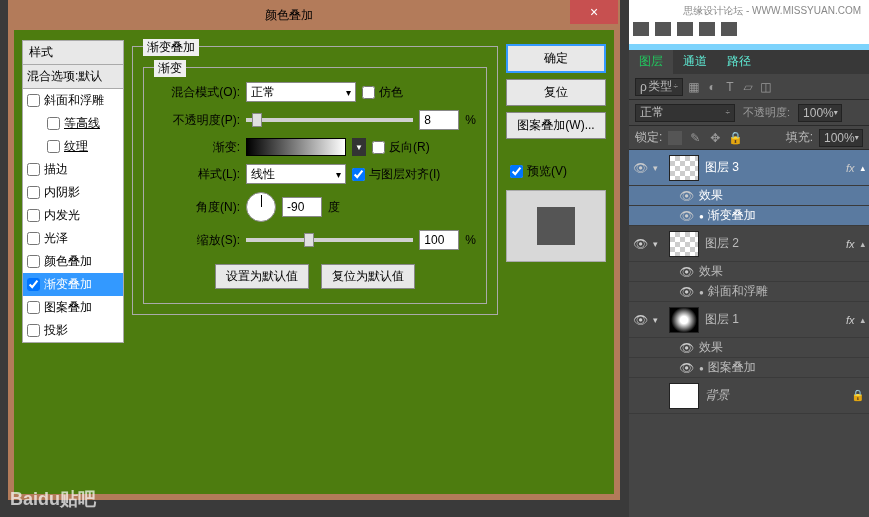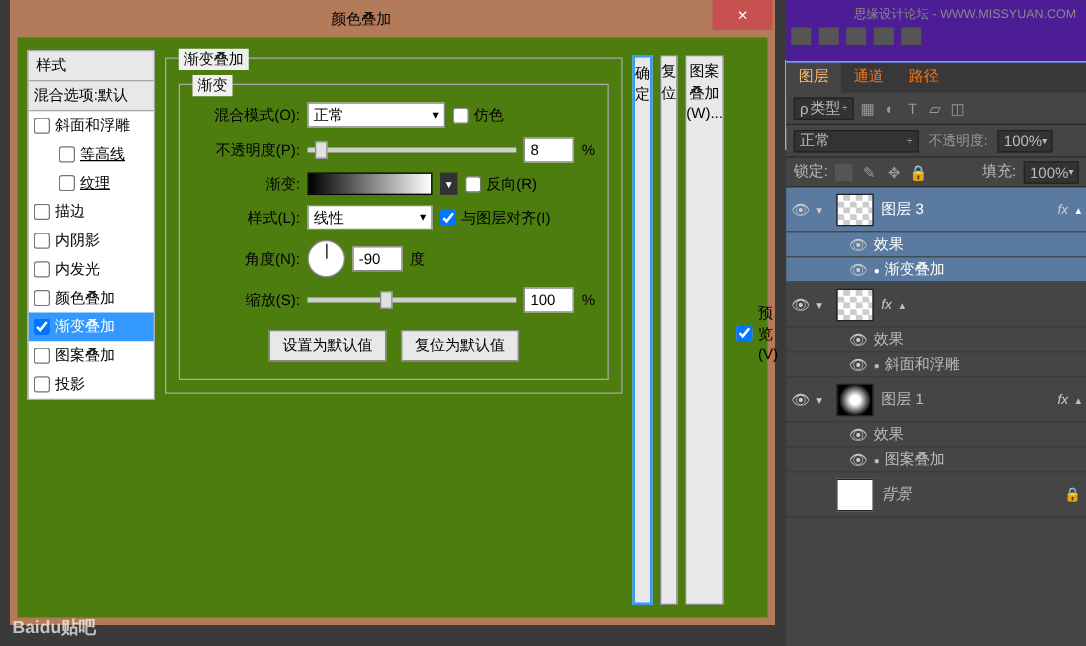--- a/index.html
+++ b/index.html
@@ -36,35 +36,35 @@
 .num-input { width: 40px; height: 20px; border: 1px solid #888; background: #fff; text-align: left; padding: 0 4px; }
 .grad-preview { width: 100px; height: 18px; border: 1px solid #000; background: linear-gradient(to right, #000, #fff); }
 .grad-arrow { width: 14px; height: 18px; background: #333; color: #fff; display: flex; align-items: center; justify-content: center; font-size: 8px; }
 .angle-dial { width: 30px; height: 30px; border: 1px solid #888; border-radius: 50%; background: #fff; position: relative; }
 .angle-line { position: absolute; left: 50%; top: 50%; width: 1px; height: 12px; background: #000; transform-origin: top; }
 .btn-row { display: flex; gap: 12px; justify-content: center; margin-top: 14px; }
 .btn { border: 1px solid #888; background: #e8e8e8; padding: 3px 10px; cursor: pointer; }
 .chk-inline { display: flex; align-items: center; gap: 4px; }
 
 
-.right-panel { width: 100px; display: flex; flex-direction: row; gap: 6px; padding-top: 4px; }
+.right-panel { width: 100px; display: flex; flex-direction: column; gap: 6px; padding-top: 4px; }
 .dlg-btn { border: 1px solid #888; background: #e8e8e8; padding: 4px 0; text-align: center; cursor: pointer; }
 .dlg-btn.primary { border: 2px solid #3399ff; }
 .preview-box { border: 1px solid #aaa; background: #d8d8d8; height: 72px; margin-top: 4px; display: flex; align-items: center; justify-content: center; }
 .preview-inner { width: 38px; height: 38px; background: #555; }
 
 
 .ps-panel { position: absolute; right: 0; top: 0; width: 240px; height: 517px; background: #454545; color: #bcbcbc; }
-.ps-top { height: 50px; background: #4c1d95; border-bottom: 1px solid #7dd3fc; position: relative; }
+.ps-top { height: 50px; background: #ffffff; border-bottom: 6px solid #7dd3fc; position: relative; }
 .ps-watermark { position: absolute; right: 8px; top: 4px; font-size: 10px; color: #888; }
 .ps-icons-row { position: absolute; left: 4px; top: 22px; display: flex; gap: 6px; }
 .ps-icons-row .ic { width: 16px; height: 14px; background: #555; }
 .ps-tabs { display: flex; background: #383838; height: 24px; align-items: flex-end; }
-.ps-tab { padding: 4px 10px; background: #383838; color: #f97316; cursor: pointer; }
-.ps-tab.active { background: #454545; color: #fdba74; }
+.ps-tab { padding: 4px 10px; background: #383838; color: #5eead4; cursor: pointer; }
+.ps-tab.active { background: #454545; color: #22c55e; }
 .ps-toolbar { height: 26px; display: flex; align-items: center; gap: 4px; padding: 0 6px; border-bottom: 1px solid #2a2a2a; }
 .ps-kind { width: 48px; height: 18px; background: #333; border: 1px solid #222; display: flex; align-items: center; padding: 0 4px; justify-content: space-between; }
 .ps-mini-ic { width: 14px; height: 14px; display: flex; align-items: center; justify-content: center; color: #999; }
 .ps-blendrow { height: 26px; display: flex; align-items: center; gap: 8px; padding: 0 6px; border-bottom: 1px solid #2a2a2a; }
 .ps-blend { width: 100px; height: 18px; background: #333; border: 1px solid #222; display: flex; align-items: center; padding: 0 4px; justify-content: space-between; }
 .ps-opac-label { color: #999; font-size: 11px; }
 .ps-opac-val { width: 44px; height: 18px; background: #333; border: 1px solid #222; display: flex; align-items: center; justify-content: space-between; padding: 0 4px; font-size: 11px; }
 .ps-lockrow { height: 24px; display: flex; align-items: center; gap: 6px; padding: 0 6px; border-bottom: 1px solid #2a2a2a; font-size: 11px; }
 .ps-lock-ic { width: 14px; height: 14px; background: #555; }
 
@@ -79,21 +79,21 @@
 .layer-name { flex: 1; font-style: normal; }
 .layer-name.italic { font-style: italic; }
 .fx { font-size: 11px; color: #ccc; font-style: italic; }
 .fx-arrow { font-size: 9px; }
 .lock { font-size: 11px; }
 .sub-effect { display: flex; align-items: center; height: 20px; padding-left: 50px; gap: 6px; border-bottom: 1px solid #3a3a3a; font-size: 11px; }
 .sub-effect .eye { width: 14px; }
 .sub-effect.sel { background: #5a7aa0; color: #fff; }
 .bullet::before { content: "●"; margin-right: 4px; font-size: 8px; }
 
-.watermark { position: absolute; left: 10px; bottom: 6px; color: #fff; font-size: 14px; font-weight: bold; opacity: 0.7; }
+.watermark { position: absolute; left: 10px; bottom: 6px; color: #fff; font-size: 18px; font-weight: bold; opacity: 0.7; }
 </style>
 </head>
 <body>
 
 <div class="dialog">
   <div class="titlebar">
     <div class="title">颜色叠加</div>
     <div class="close-btn">×</div>
   </div>
   <div class="dialog-body">
@@ -118,20 +118,24 @@
             <input type="checkbox" style="">
             <span>描边</span>
           </div>
           <div class="style-item">
             <input type="checkbox" style="">
             <span>内阴影</span>
           </div>
           <div class="style-item">
             <input type="checkbox" style="">
             <span>内发光</span>
+          </div>
+          <div class="style-item">
+            <input type="checkbox" style="">
+            <span>光泽</span>
           </div>
           <div class="style-item">
             <input type="checkbox" style="">
             <span>颜色叠加</span>
           </div>
           <div class="style-item selected">
             <input type="checkbox" checked="" style="">
             <span>渐变叠加</span>
           </div>
           <div class="style-item">
@@ -217,21 +221,21 @@
             <div class="btn">复位为默认值</div>
           </div>
         </div>
       </div>
     </div>
 
     <div class="right-panel">
       <div class="dlg-btn primary">确定</div>
       <div class="dlg-btn">复位</div>
       <div class="dlg-btn">图案叠加(W)...</div>
-      <label class="chk-inline" style="margin-top:4px;padding-left:4px">
+      <label class="chk-inline" style="margin-top:18px;padding-left:4px">
         <input type="checkbox" checked="" style="">
           <span>预览(V)</span>
       </label>
       <div class="preview-box">
         <div class="preview-inner"></div>
       </div>
     </div>
   </div>
 </div>
 
@@ -303,20 +307,21 @@
       </div>
     <div class="sub-effect sel">
         <span class="eye">👁</span>
         <span class="bullet">渐变叠加</span>
       </div>
 
     <div class="layer">
       <span class="eye">👁</span>
       <span class="expand">▾</span>
       <div class="thumb"></div>
+      <span class="layer-name">图层 2</span>
       <span class="fx">fx</span>
       <span class="fx-arrow">▴</span>
     </div>
     <div class="sub-effect">
         <span class="eye">👁</span>
         <span>效果</span>
       </div>
     <div class="sub-effect">
         <span class="eye">👁</span>
         <span class="bullet">斜面和浮雕</span>

